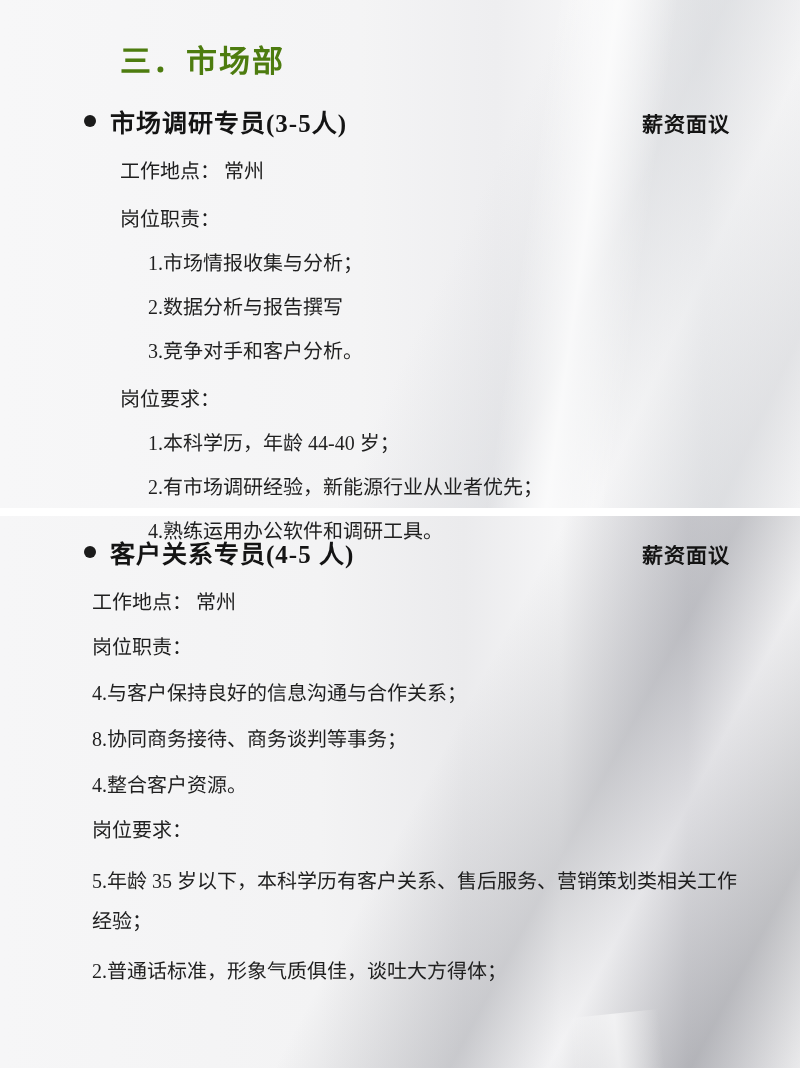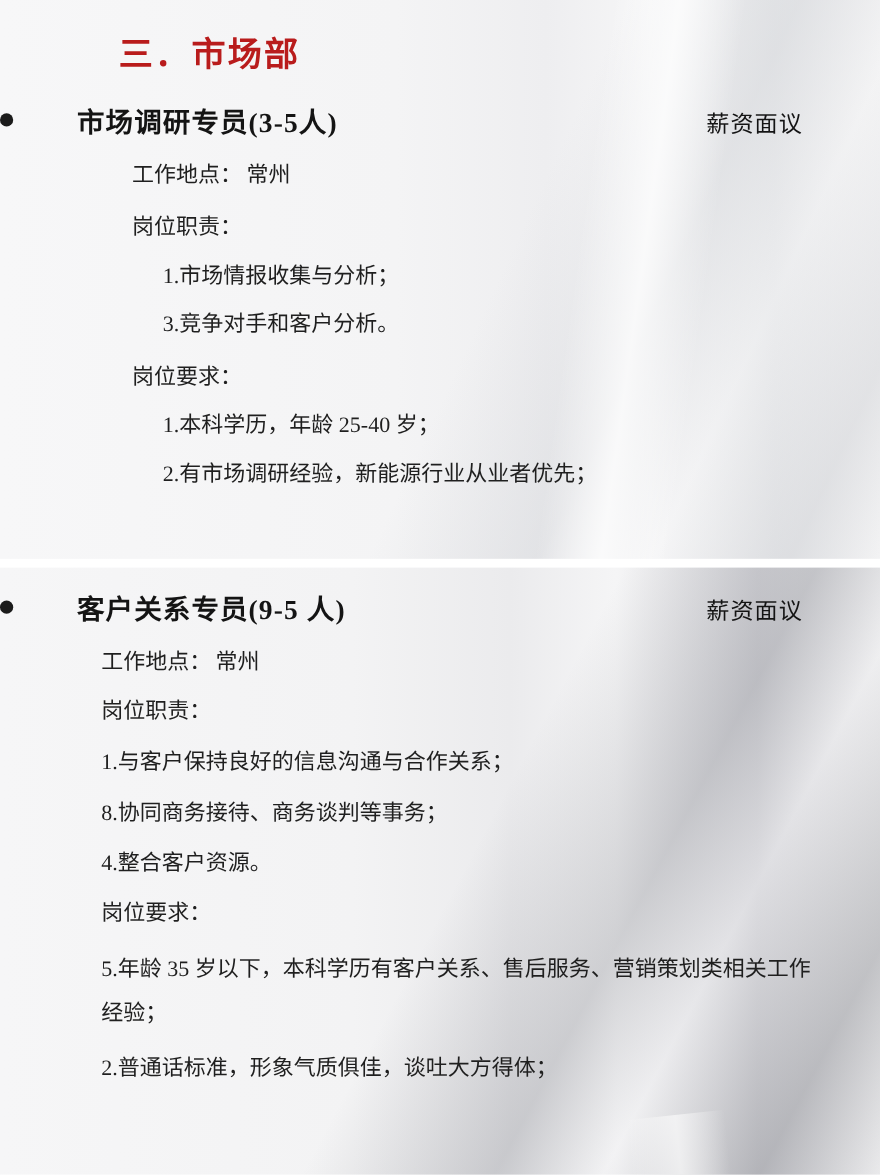--- a/index.html
+++ b/index.html
@@ -78,32 +78,32 @@
     width: 800px;
   }
   .section-top { top: 0; }
   .section-bottom { top: 512px; }
 
   .section-title {
     font-family: "Liberation Serif", "DejaVu Serif", serif;
     font-weight: bold;
     font-size: 31px;
     letter-spacing: 2px;
-    color: #b91c1c;
-    margin: 0;
+    color: #4d7c0f;
+    margin: 12px;
   }
   .section-top .section-title { padding: 24px 0 0 108px; }
   .section-bottom .section-title { padding: 45px 0 0 108px; }
 
   .job-head {
     display: flex;
     align-items: baseline;
+    padding-left: 84px;
     padding-right: 70px;
     margin-top: 22px;
-    gap: 44px;
   }
   .bullet {
     width: 12px;
     height: 12px;
     border-radius: 50%;
     background: #1b1b1b;
     display: inline-block;
     margin-right: 14px;
     flex: 0 0 auto;
     position: relative;
@@ -113,21 +113,21 @@
     font-family: "Liberation Serif", "DejaVu Serif", serif;
     font-weight: bold;
     font-size: 25px;
     letter-spacing: 1px;
     color: #141414;
     white-space: nowrap;
   }
   .salary {
     margin-left: auto;
     font-family: "Liberation Serif", "DejaVu Serif", serif;
-    font-weight: normal;
+    font-weight: bold;
     font-size: 21px;
     letter-spacing: 1px;
     color: #141414;
     white-space: nowrap;
   }
 
   .body-block {
     padding-left: 120px;
     padding-right: 60px;
   }
@@ -182,47 +182,49 @@
 
       <div class="body-block">
 
         <div class="line label-line">
           <span>工作地点：</span><span class="loc-val">常州</span>
         </div>
 
         <div class="line label-line">岗位职责：</div>
 
         <div class="line list-line">1.市场情报收集与分析；</div>
+        <div class="line list-line">2.数据分析与报告撰写</div>
         <div class="line list-line">3.竞争对手和客户分析。</div>
 
         <div class="line label-line">岗位要求：</div>
 
-        <div class="line list-line">1.本科学历，年龄 25-40 岁；</div>
+        <div class="line list-line">1.本科学历，年龄 44-40 岁；</div>
         <div class="line list-line">2.有市场调研经验，新能源行业从业者优先；</div>
+        <div class="line list-line">4.熟练运用办公软件和调研工具。</div>
       </div>
     </div>
 
     <div class="section section-bottom">
 
 
       <div class="job-head">
         <span class="bullet"></span>
-        <span class="job-title">客户关系专员(9-5 人)</span>
+        <span class="job-title">客户关系专员(4-5 人)</span>
         <span class="salary">薪资面议</span>
       </div>
 
       <div class="body-block indent-low">
 
         <div class="line label-line">
           <span>工作地点：</span><span class="loc-val">常州</span>
         </div>
 
         <div class="line label-line tight">岗位职责：</div>
 
-        <div class="line list-line flush">1.与客户保持良好的信息沟通与合作关系；</div>
+        <div class="line list-line flush">4.与客户保持良好的信息沟通与合作关系；</div>
         <div class="line list-line flush">8.协同商务接待、商务谈判等事务；</div>
         <div class="line list-line flush">4.整合客户资源。</div>
 
         <div class="line label-line tight">岗位要求：</div>
 
         <div class="line list-line flush wrap">5.年龄 35 岁以下，本科学历有客户关系、售后服务、营销策划类相关工作经验；</div>
         <div class="line list-line flush">2.普通话标准，形象气质俱佳，谈吐大方得体；</div>
       </div>
     </div>
 

